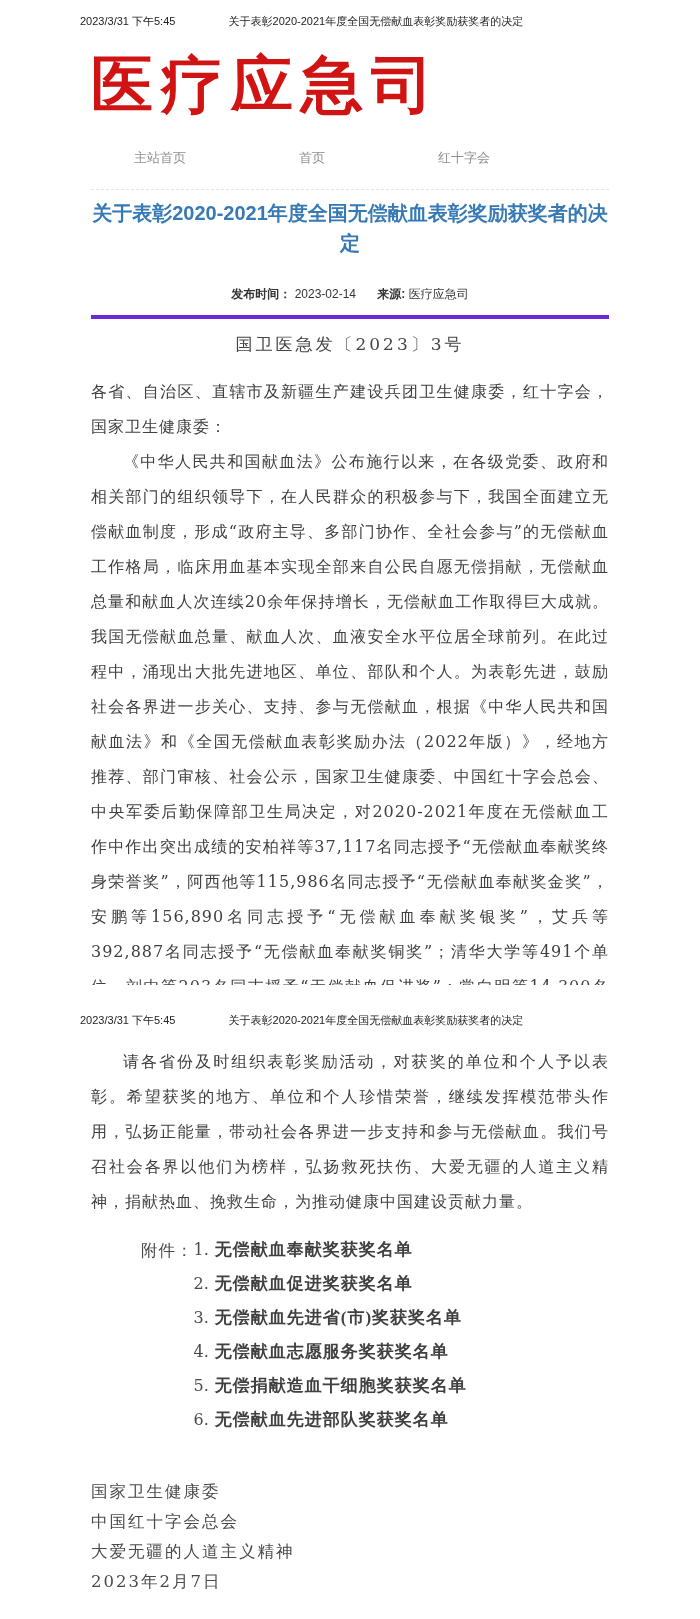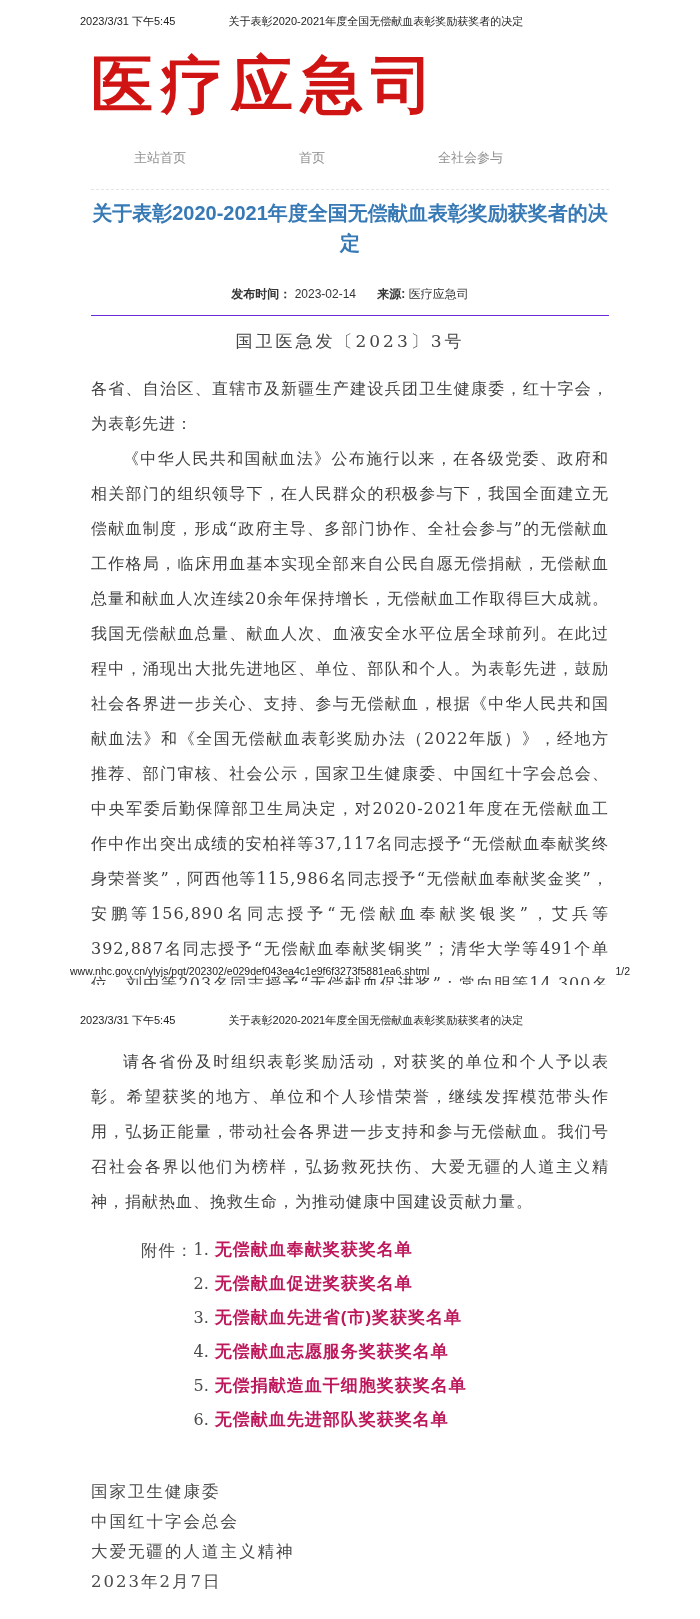--- a/index.html
+++ b/index.html
@@ -51,21 +51,21 @@
     border-top:1px dashed #e4e4e4;
     text-align:center;
     font-size:20px;font-weight:bold;color:#3779b5;
     line-height:30px;
   }
   .meta{
     margin-top:28px;
     text-align:center;
     font-size:12px;color:#333;
     padding-bottom:12px;
-    border-bottom:1px solid #6d28d9;
+    border-bottom:4px solid #6d28d9;
   }
   .meta .lab{font-weight:bold;}
   .meta .src{margin-left:18px;}
   .docnum{
     margin-top:14px;text-align:center;
     font-family:"DejaVu Serif","Liberation Serif",serif;
     font-size:17px;letter-spacing:3px;color:#444;
   }
 
   
@@ -88,22 +88,22 @@
     font-size:16.5px;color:#4a4a4a;letter-spacing:1px;
     line-height:34px;flex:none;
   }
   .att-list{margin:0;padding:0;list-style:none;}
   .att-item{display:flex;align-items:baseline;line-height:34px;}
   .att-num{
     font-family:"DejaVu Serif","Liberation Serif",serif;
     font-size:16px;color:#4a4a4a;margin-right:6px;flex:none;
   }
   .att-text{
-    font-family:Liberation Sans, sans-serif;
-    font-size:17px;font-weight:bold;color:#be185d;letter-spacing:1px;
+    font-family:Liberation Serif, serif;
+    font-size:17px;font-weight:bold;color:#404040;letter-spacing:1px;
   }
 
   .signature{
     margin-top:40px;
     padding-right:6px;
     font-family:"DejaVu Serif","Liberation Serif",serif;
     font-size:16.5px;letter-spacing:2px;line-height:30px;color:#4a4a4a;
   }
   .disclosure{
     margin-top:26px;
@@ -124,44 +124,40 @@
       <span class="doc">关于表彰2020-2021年度全国无偿献血表彰奖励获奖者的决定</span>
     </div>
 
     <div class="content">
 
       <h1 class="banner">医疗应急司</h1>
 
       <nav class="mainnav">
         <a>主站首页</a>
         <a>首页</a>
-        <a>全社会参与</a>
+        <a>红十字会</a>
       </nav>
 
       <h2 class="article-title">关于表彰2020-2021年度全国无偿献血表彰奖励获奖者的决定</h2>
 
       <div class="meta">
         <span class="lab">发布时间：</span>
         <span>2023-02-14</span>
         <span class="src lab">来源:</span>
         <span>医疗应急司</span>
       </div>
 
       <div class="docnum">国卫医急发〔2023〕3号</div>
 
-      <p class="para salutation">各省、自治区、直辖市及新疆生产建设兵团卫生健康委，红十字会，为表彰先进：</p>
+      <p class="para salutation">各省、自治区、直辖市及新疆生产建设兵团卫生健康委，红十字会，国家卫生健康委：</p>
 
       <p class="para indent">《中华人民共和国献血法》公布施行以来，在各级党委、政府和相关部门的组织领导下，在人民群众的积极参与下，我国全面建立无偿献血制度，形成“政府主导、多部门协作、全社会参与”的无偿献血工作格局，临床用血基本实现全部来自公民自愿无偿捐献，无偿献血总量和献血人次连续20余年保持增长，无偿献血工作取得巨大成就。我国无偿献血总量、献血人次、血液安全水平位居全球前列。在此过程中，涌现出大批先进地区、单位、部队和个人。为表彰先进，鼓励社会各界进一步关心、支持、参与无偿献血，根据《中华人民共和国献血法》和《全国无偿献血表彰奖励办法（2022年版）》，经地方推荐、部门审核、社会公示，国家卫生健康委、中国红十字会总会、中央军委后勤保障部卫生局决定，对2020-2021年度在无偿献血工作中作出突出成绩的安柏祥等37,117名同志授予“无偿献血奉献奖终身荣誉奖”，阿西他等115,986名同志授予“无偿献血奉献奖金奖”，安鹏等156,890名同志授予“无偿献血奉献奖银奖”，艾兵等392,887名同志授予“无偿献血奉献奖铜奖”；清华大学等491个单位、刘中等203名同志授予“无偿献血促进奖”；常向明等14,300名同志授予“无偿献血志愿服务奖”；天津市等15个省（市）和北京市通州区等313个市（区）授予“无偿献血先进省(市)奖”；北京卫戍区等5个军队单位授予“无偿献血先进部队奖”；韩峰等3,499名同志授予“无偿捐献造血干细胞奖”。</p>
 
     </div>
 
-    <div class="print-footer">
-      <span>www.nhc.gov.cn/ylyjs/pqt/202302/e029def043ea4c1e9f6f3273f5881ea6.shtml</span>
-      <span>1/2</span>
-    </div>
   </section>
 
   <section class="sheet page2">
 
     <div class="print-header" style="top:28px;">
       <span class="ts">2023/3/31 下午5:45</span>
       <span class="doc">关于表彰2020-2021年度全国无偿献血表彰奖励获奖者的决定</span>
     </div>
 
     <div class="content">

